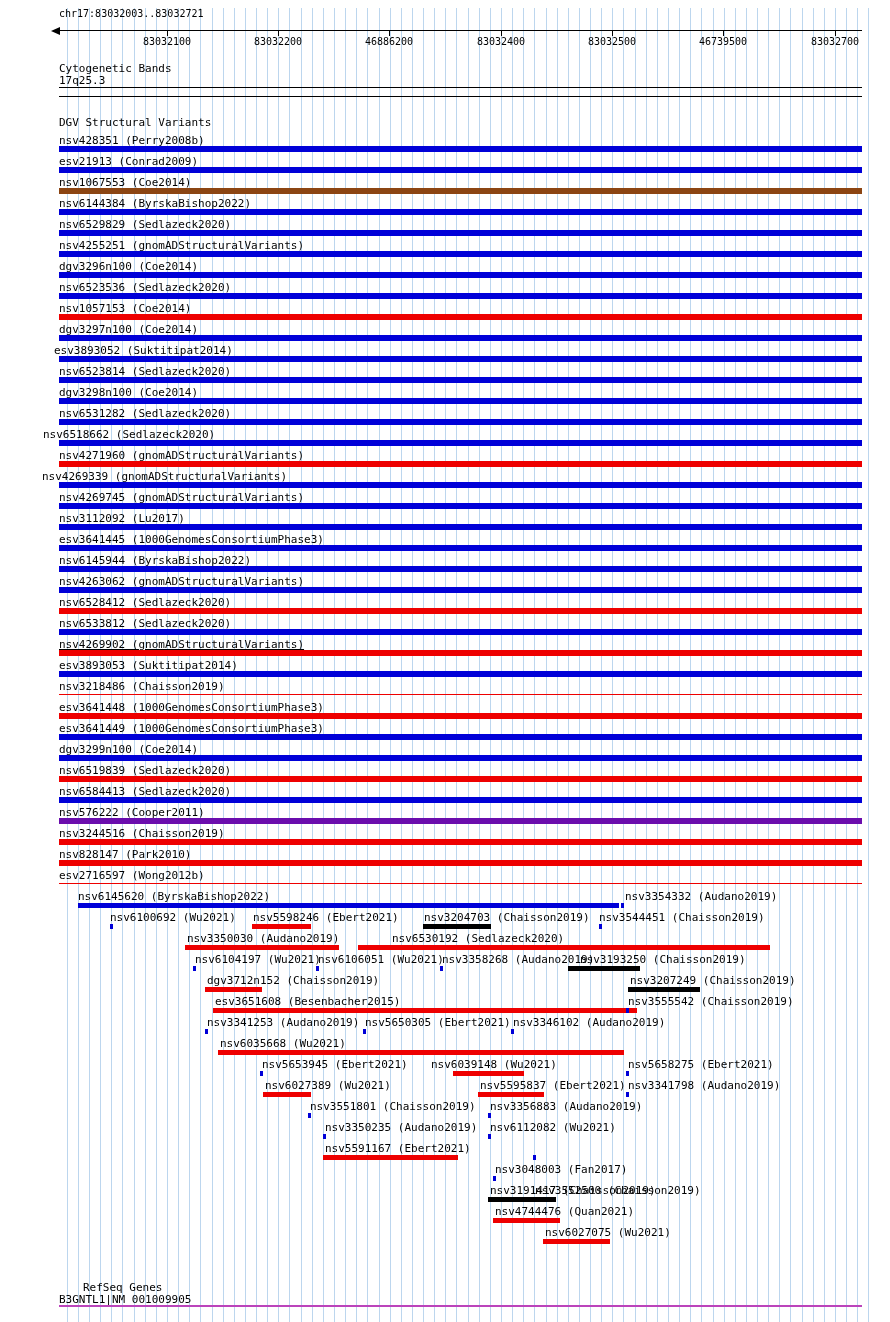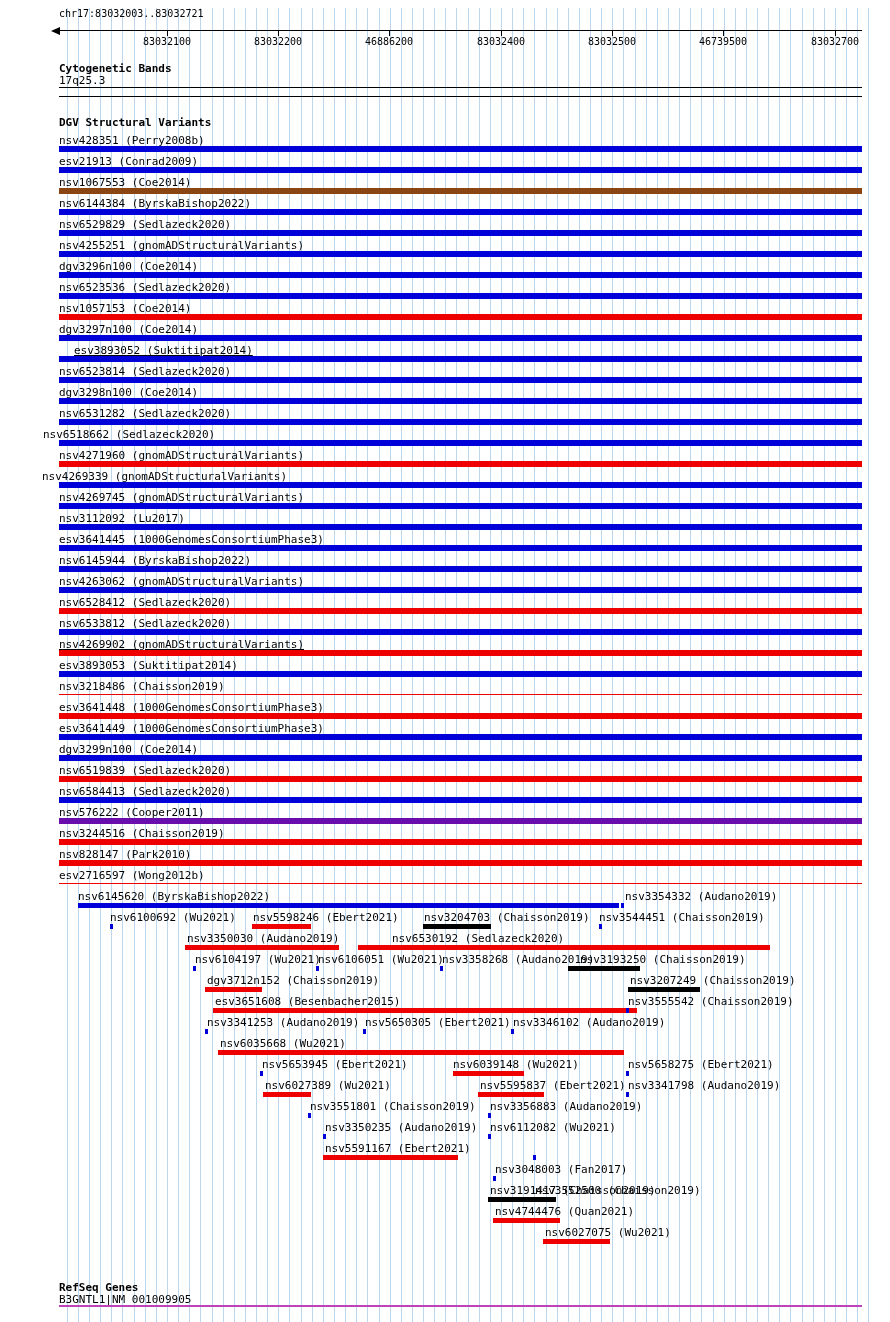--- a/index.html
+++ b/index.html
@@ -9,29 +9,29 @@
     background:#fff; color:#000;
     font-family:"DejaVu Sans Mono", monospace; font-size:11px;
   }
   .vline { position:absolute; top:8px; height:1314px; width:1px; }
   #region-title { position:absolute; left:59px; top:8px; font-size:10px; white-space:nowrap; }
   #axis-line { position:absolute; left:59px; top:30px; width:803px; height:1px; background:#000; }
   #axis-arrow { position:absolute; left:51px; top:27px; width:0; height:0;
     border-top:4px solid transparent; border-bottom:4px solid transparent; border-right:9px solid #000; }
   .ruler-tick { position:absolute; top:30px; width:1px; height:6px; background:#000; }
   .ruler-label { position:absolute; top:36px; font-size:10px; transform:translateX(-50%); white-space:nowrap; }
-  .section-title { position:absolute; left:59px; font-weight:bold; white-space:nowrap; }
+  .section-title { position:absolute; left:59px; font-weight:normal; white-space:nowrap; }
   #cyto-title { top:62px; }
   #cyto-band-label { position:absolute; left:59px; top:74px; white-space:nowrap; }
   #cyto-band-rect { position:absolute; left:59px; top:87px; width:803px; height:10px;
     border-top:1px solid #000; border-bottom:1px solid #000; }
   #dgv-title { top:116px; }
   .feat-label { position:absolute; height:11px; line-height:11px; white-space:nowrap; cursor:pointer; }
   .feat-bar { position:absolute; cursor:pointer; }
-  #refseq-title { top:1281px; }
+  #refseq-title { top:1281px;margin-left:24px; }
   #refseq-gene-label { position:absolute; left:59px; top:1293px; white-space:nowrap; cursor:pointer; }
   #refseq-gene-line { position:absolute; left:59px; top:1305px; width:803px; height:2px; cursor:pointer; }
 </style>
 </head>
 <body>
 
 <div id="app">
   <div id="grid">
       <div class="vline" style="left: 66.8px; background: rgb(188, 214, 238);"></div>
       <div class="vline" style="left: 77.9333px; background: rgb(188, 214, 238);"></div>
@@ -150,21 +150,21 @@
         <div class="feat-label" style="left: 59px; top: 240px;">nsv4255251 (gnomADStructuralVariants)</div>
         <div class="feat-bar" style="left: 59px; top: 251px; width: 803px; height: 6px; background: rgb(0, 0, 216);"></div>
         <div class="feat-label" style="left: 59px; top: 261px;">dgv3296n100 (Coe2014)</div>
         <div class="feat-bar" style="left: 59px; top: 272px; width: 803px; height: 6px; background: rgb(0, 0, 216);"></div>
         <div class="feat-label" style="left: 59px; top: 282px;">nsv6523536 (Sedlazeck2020)</div>
         <div class="feat-bar" style="left: 59px; top: 293px; width: 803px; height: 6px; background: rgb(0, 0, 216);"></div>
         <div class="feat-label" style="left: 59px; top: 303px;">nsv1057153 (Coe2014)</div>
         <div class="feat-bar" style="left: 59px; top: 314px; width: 803px; height: 6px; background: rgb(238, 0, 0);"></div>
         <div class="feat-label" style="left: 59px; top: 324px;">dgv3297n100 (Coe2014)</div>
         <div class="feat-bar" style="left: 59px; top: 335px; width: 803px; height: 6px; background: rgb(0, 0, 216);"></div>
-        <div class="feat-label" style="left: 74px; top: 345px; text-decoration: underline;">esv3893052 (Suktitipat2014)</div>
+        <div class="feat-label" style="left: 54px; top: 345px;">esv3893052 (Suktitipat2014)</div>
         <div class="feat-bar" style="left: 59px; top: 356px; width: 803px; height: 6px; background: rgb(0, 0, 216);"></div>
         <div class="feat-label" style="left: 59px; top: 366px;">nsv6523814 (Sedlazeck2020)</div>
         <div class="feat-bar" style="left: 59px; top: 377px; width: 803px; height: 6px; background: rgb(0, 0, 216);"></div>
         <div class="feat-label" style="left: 59px; top: 387px;">dgv3298n100 (Coe2014)</div>
         <div class="feat-bar" style="left: 59px; top: 398px; width: 803px; height: 6px; background: rgb(0, 0, 216);"></div>
         <div class="feat-label" style="left: 59px; top: 408px;">nsv6531282 (Sedlazeck2020)</div>
         <div class="feat-bar" style="left: 59px; top: 419px; width: 803px; height: 6px; background: rgb(0, 0, 216);"></div>
         <div class="feat-label" style="left: 43px; top: 429px;">nsv6518662 (Sedlazeck2020)</div>
         <div class="feat-bar" style="left: 59px; top: 440px; width: 803px; height: 6px; background: rgb(0, 0, 216);"></div>
         <div class="feat-label" style="left: 59px; top: 450px;">nsv4271960 (gnomADStructuralVariants)</div>
@@ -246,21 +246,21 @@
         <div class="feat-label" style="left: 207px; top: 1017px;">nsv3341253 (Audano2019)</div>
         <div class="feat-bar" style="left: 205px; top: 1029px; width: 3px; height: 5px; background: rgb(0, 0, 216);"></div>
         <div class="feat-label" style="left: 365px; top: 1017px;">nsv5650305 (Ebert2021)</div>
         <div class="feat-bar" style="left: 363px; top: 1029px; width: 3px; height: 5px; background: rgb(0, 0, 216);"></div>
         <div class="feat-label" style="left: 513px; top: 1017px;">nsv3346102 (Audano2019)</div>
         <div class="feat-bar" style="left: 511px; top: 1029px; width: 3px; height: 5px; background: rgb(0, 0, 216);"></div>
         <div class="feat-label" style="left: 220px; top: 1038px;">nsv6035668 (Wu2021)</div>
         <div class="feat-bar" style="left: 218px; top: 1050px; width: 406px; height: 5px; background: rgb(238, 0, 0);"></div>
         <div class="feat-label" style="left: 262px; top: 1059px;">nsv5653945 (Ebert2021)</div>
         <div class="feat-bar" style="left: 260px; top: 1071px; width: 3px; height: 5px; background: rgb(0, 0, 216);"></div>
-        <div class="feat-label" style="left: 453px; top: 1059px;">nsv6039148 (Wu2021)</div>
+        <div class="feat-label" style="left: 431px; top: 1059px;">nsv6039148 (Wu2021)</div>
         <div class="feat-bar" style="left: 453px; top: 1071px; width: 71px; height: 5px; background: rgb(238, 0, 0);"></div>
         <div class="feat-label" style="left: 628px; top: 1059px;">nsv5658275 (Ebert2021)</div>
         <div class="feat-bar" style="left: 626px; top: 1071px; width: 3px; height: 5px; background: rgb(0, 0, 216);"></div>
         <div class="feat-label" style="left: 265px; top: 1080px;">nsv6027389 (Wu2021)</div>
         <div class="feat-bar" style="left: 263px; top: 1092px; width: 48px; height: 5px; background: rgb(238, 0, 0);"></div>
         <div class="feat-label" style="left: 480px; top: 1080px;">nsv5595837 (Ebert2021)</div>
         <div class="feat-bar" style="left: 478px; top: 1092px; width: 66px; height: 5px; background: rgb(238, 0, 0);"></div>
         <div class="feat-label" style="left: 628px; top: 1080px;">nsv3341798 (Audano2019)</div>
         <div class="feat-bar" style="left: 626px; top: 1092px; width: 3px; height: 5px; background: rgb(0, 0, 216);"></div>
         <div class="feat-label" style="left: 310px; top: 1101px;">nsv3551801 (Chaisson2019)</div>

